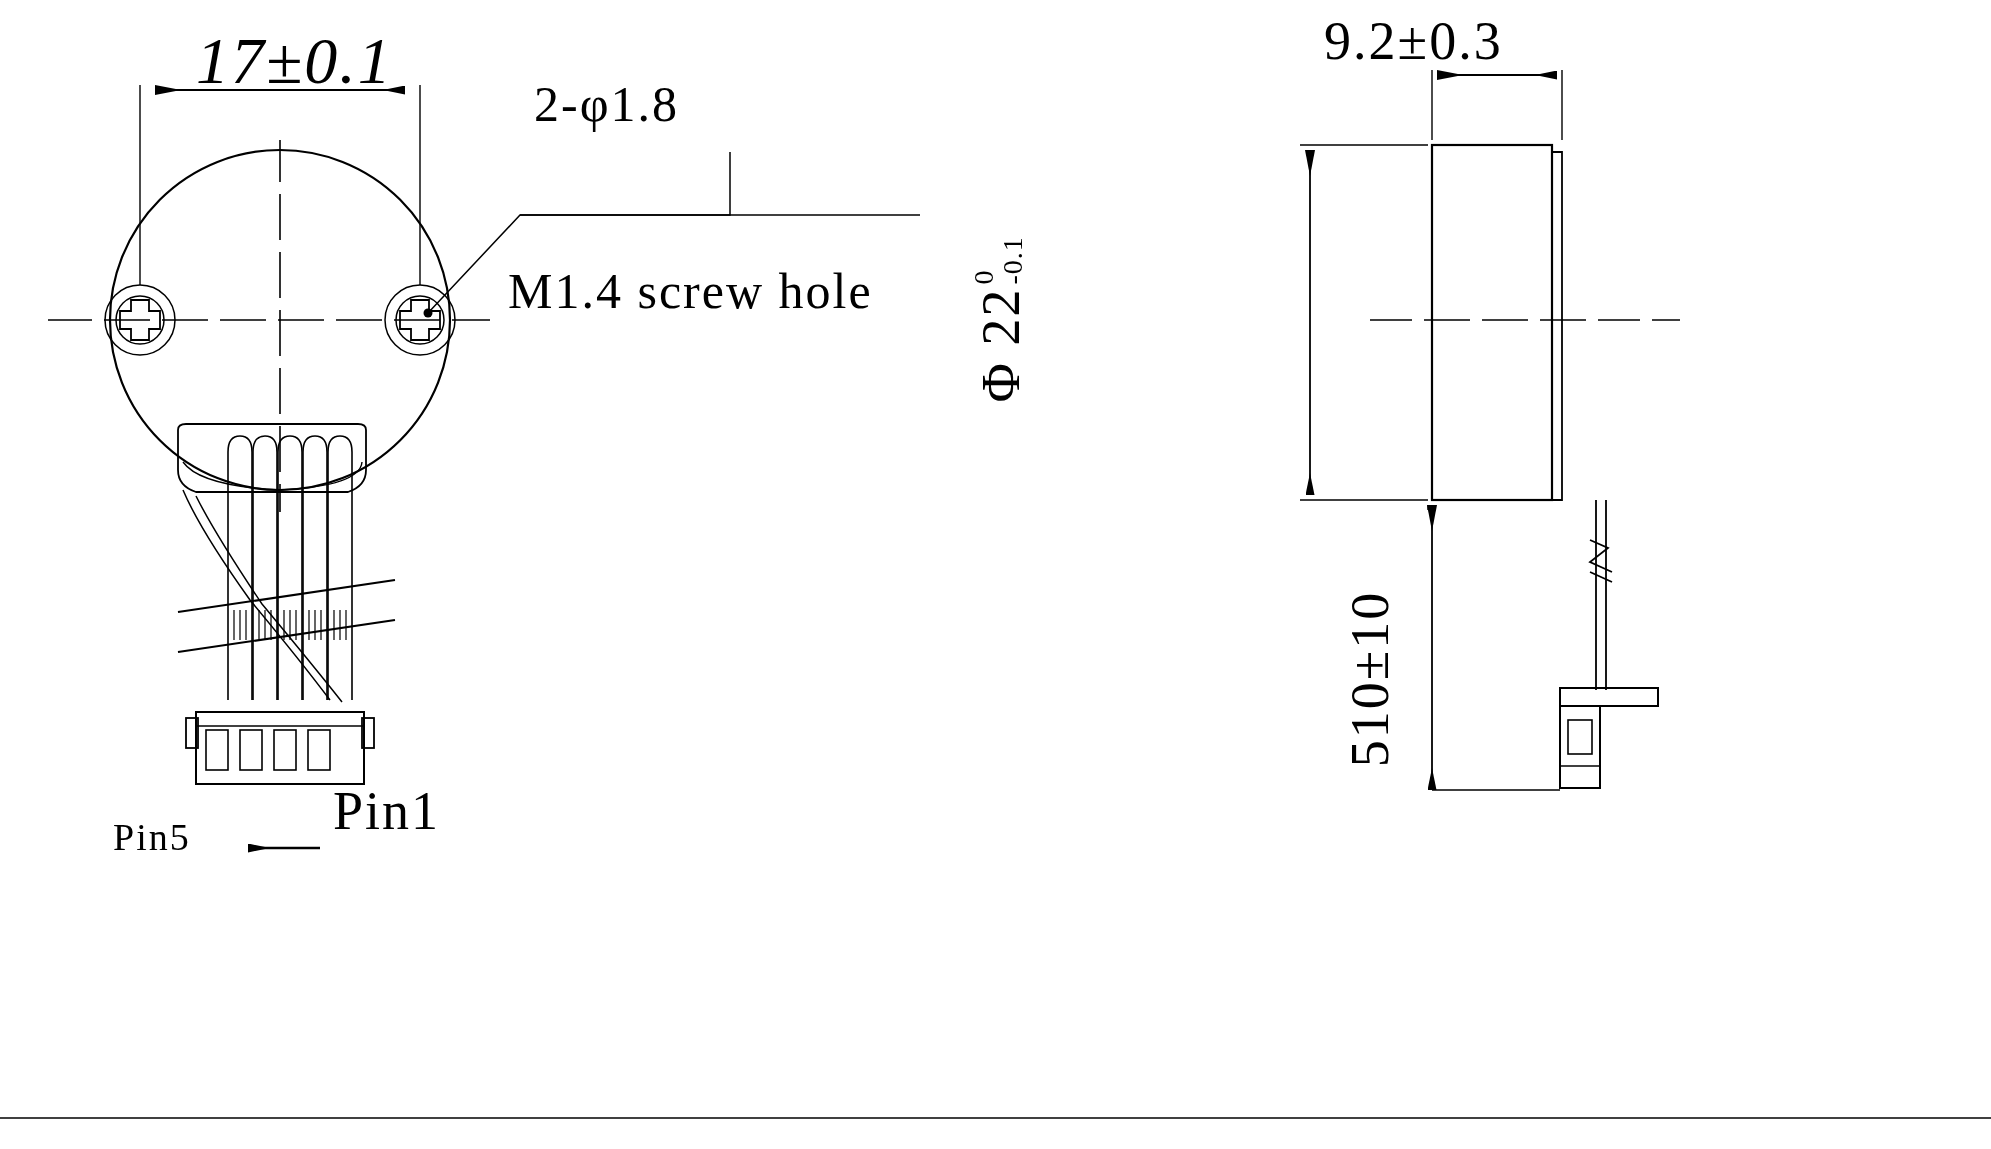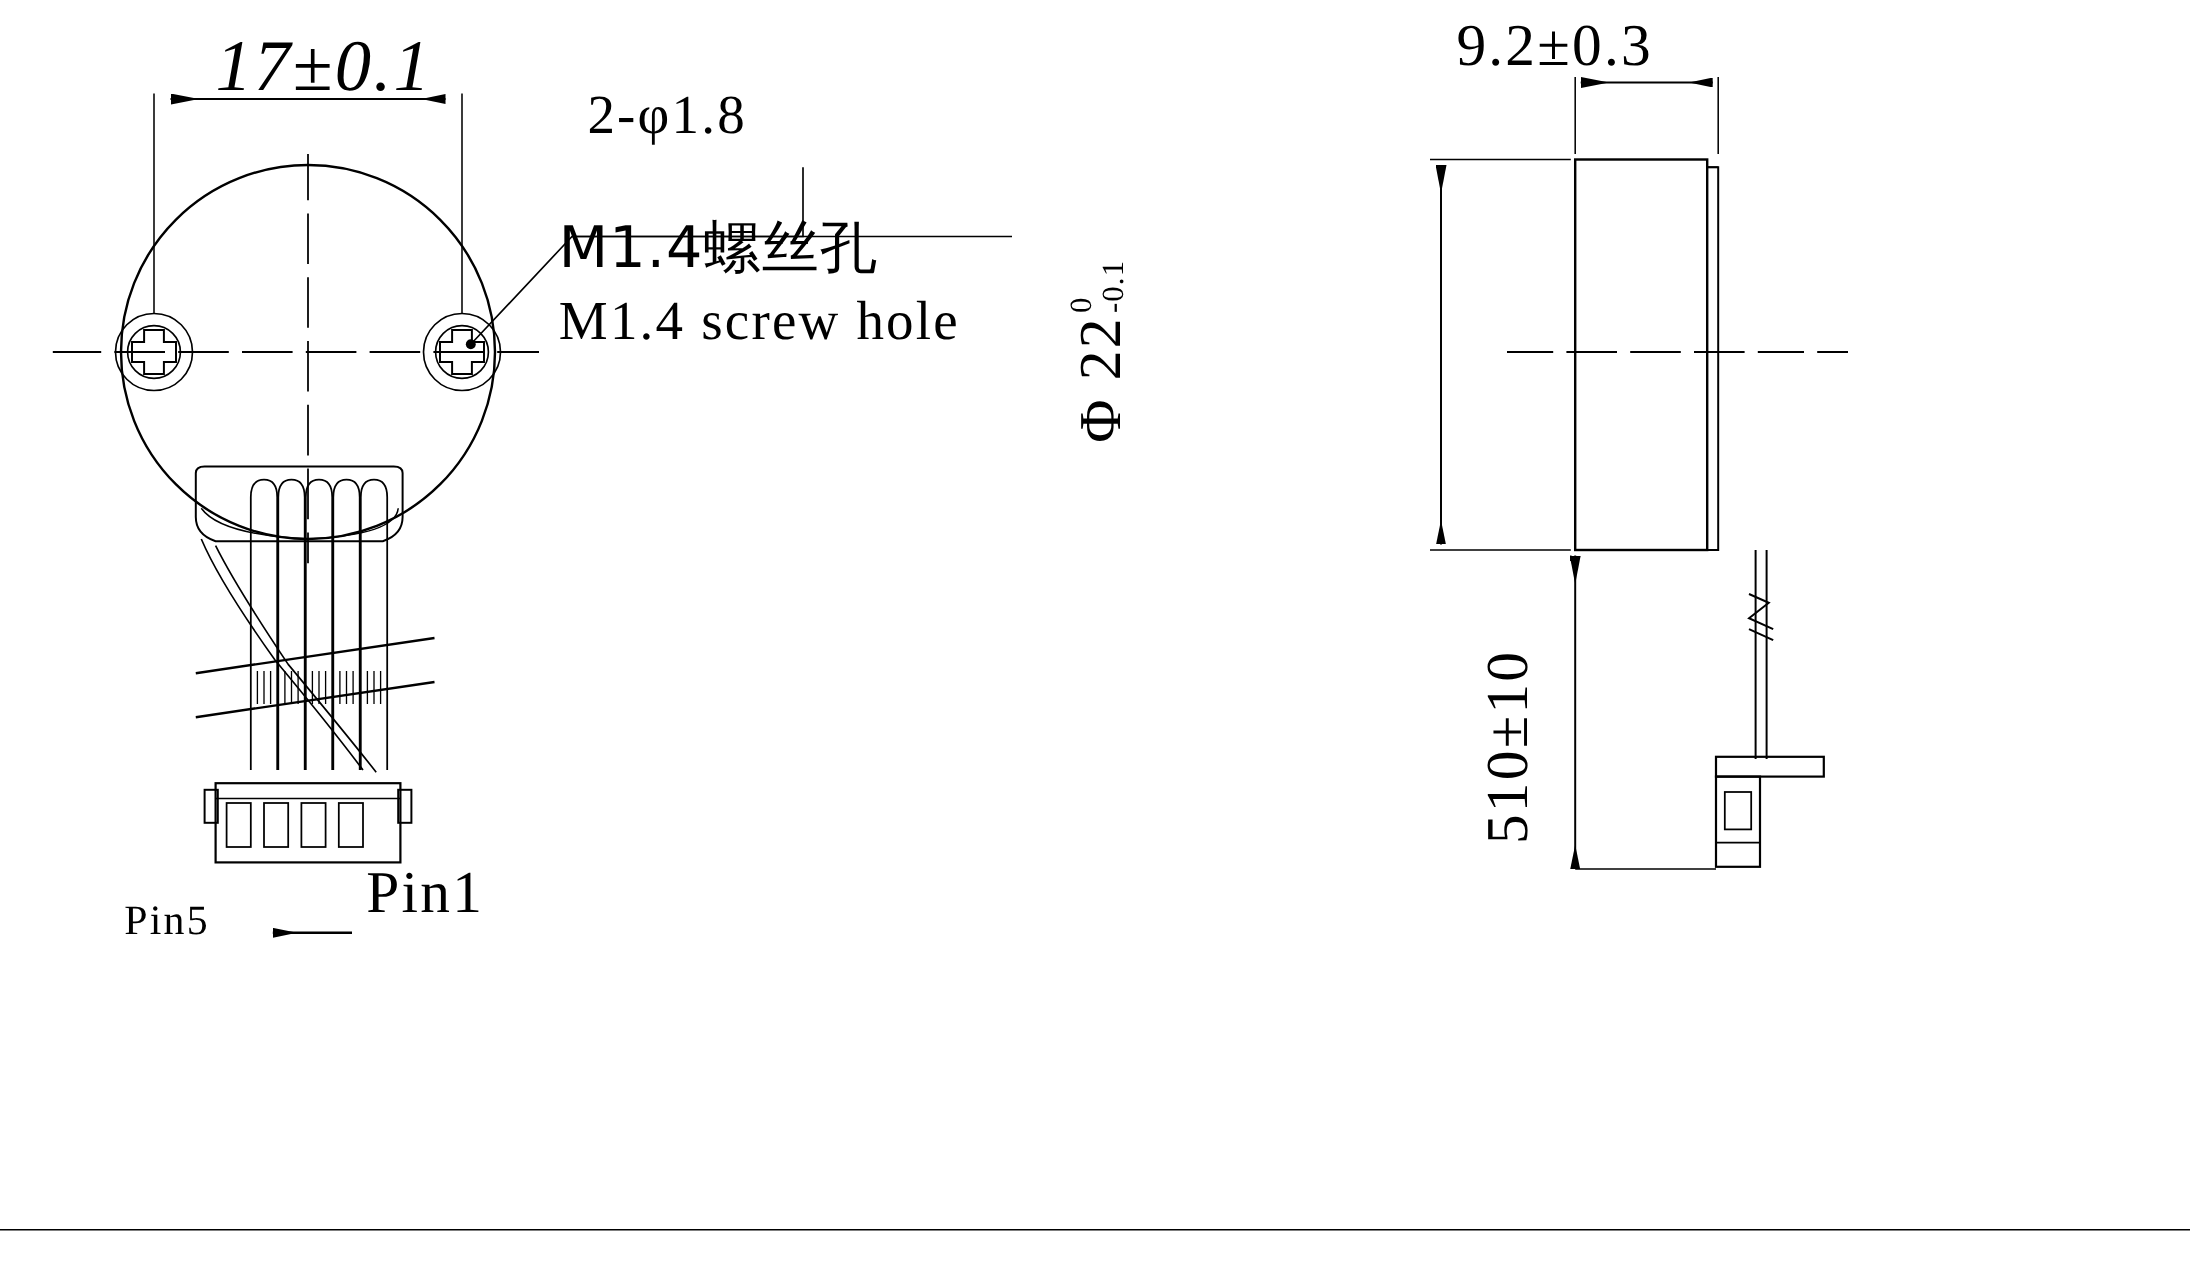--- a/index.html
+++ b/index.html
@@ -141,21 +141,20 @@
       <path d="M1432,790 L1560,790" stroke="#000" stroke-width="1.4" fill="none"></path>
     </g>
 
     <line x1="0" y1="1118" x2="1991" y2="1118" stroke="#000" stroke-width="1.4"></line>
   </svg>
 
   <div class="txt dimtxt" style="left:196px;top:28px;font-size:66px;font-style:italic;">17±0.1</div>
 
   <div class="txt dimtxt" style="left:534px;top:79px;font-size:50px;">2-φ1.8</div>
 
-  <div class="txt" style="left:508px;top:200px;font-size:52px;font-family:'DejaVu Sans', sans-serif;letter-spacing:1px;">M1.4螺丝孔</div>
 
   <div class="txt dimtxt" style="left:508px;top:266px;font-size:50px;">M1.4 screw hole</div>
 
   <div class="txt dimtxt" style="left:1300px;top:14px;font-size:54px;margin-left:24px;">9.2±0.3</div>
 
   <div style="position:absolute;left:960px;top:218px;width:60px;height:240px;">
     <div style="position:absolute;left:-70px;top:70px;width:220px;transform:rotate(-90deg);transform-origin:center center;
                 display:flex;align-items:flex-end;justify-content:center;">
       <span class="dimtxt" style="font-size:54px;">Φ 22</span>
       <span style="display:inline-flex;flex-direction:column;font-size:28px;line-height:1.05;margin-left:3px;margin-bottom:4px;font-family:'Liberation Serif',serif;letter-spacing:1px;">

